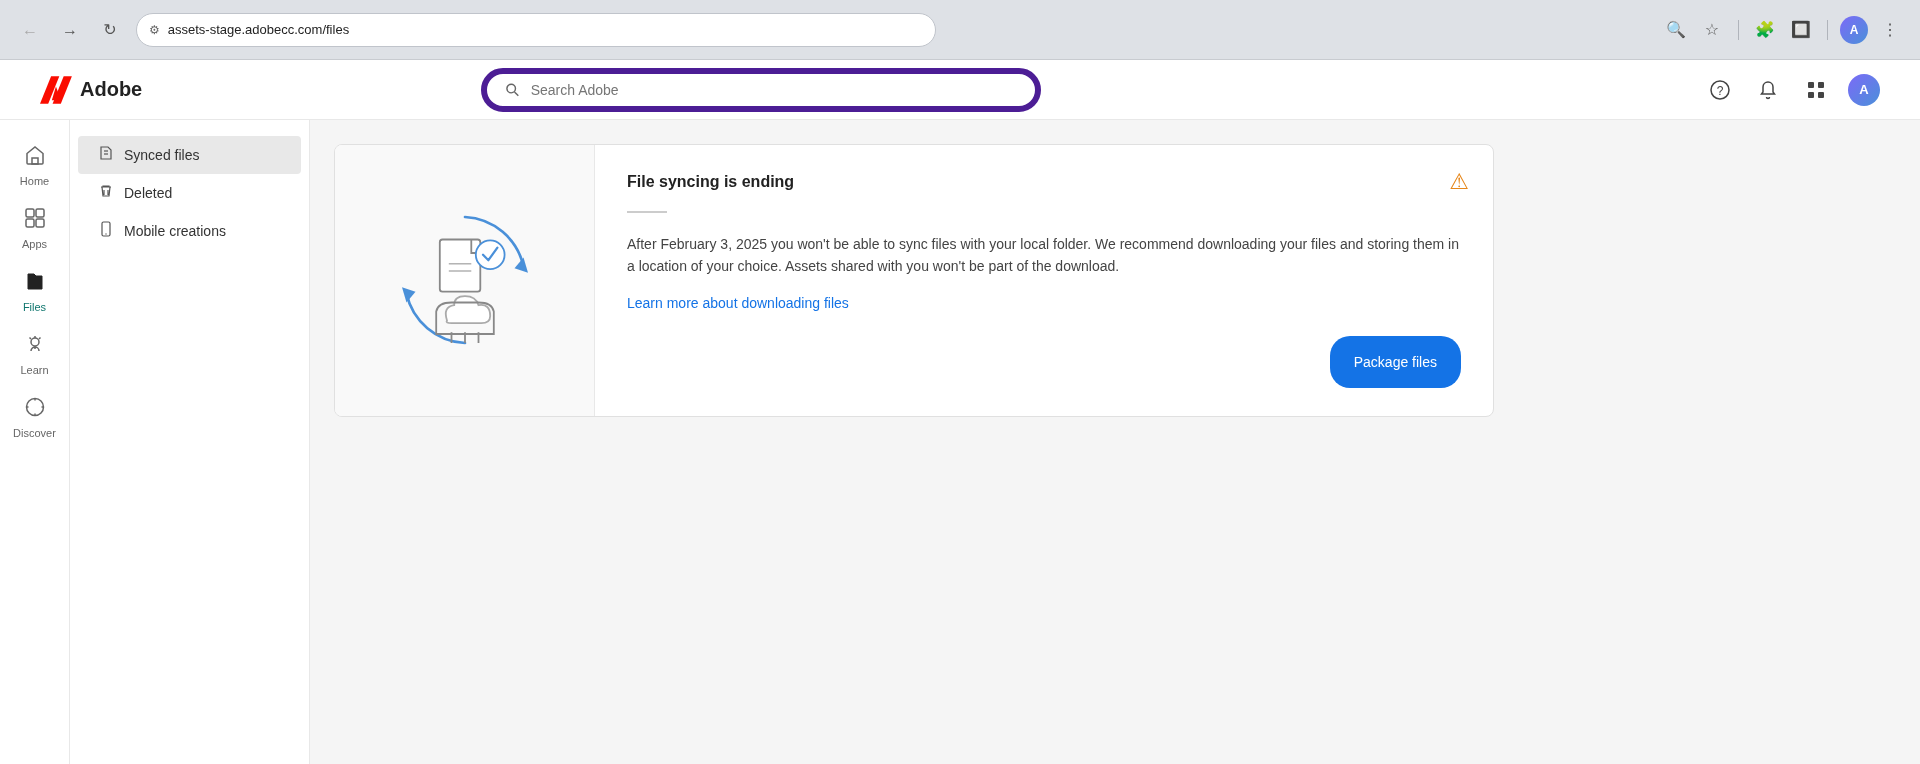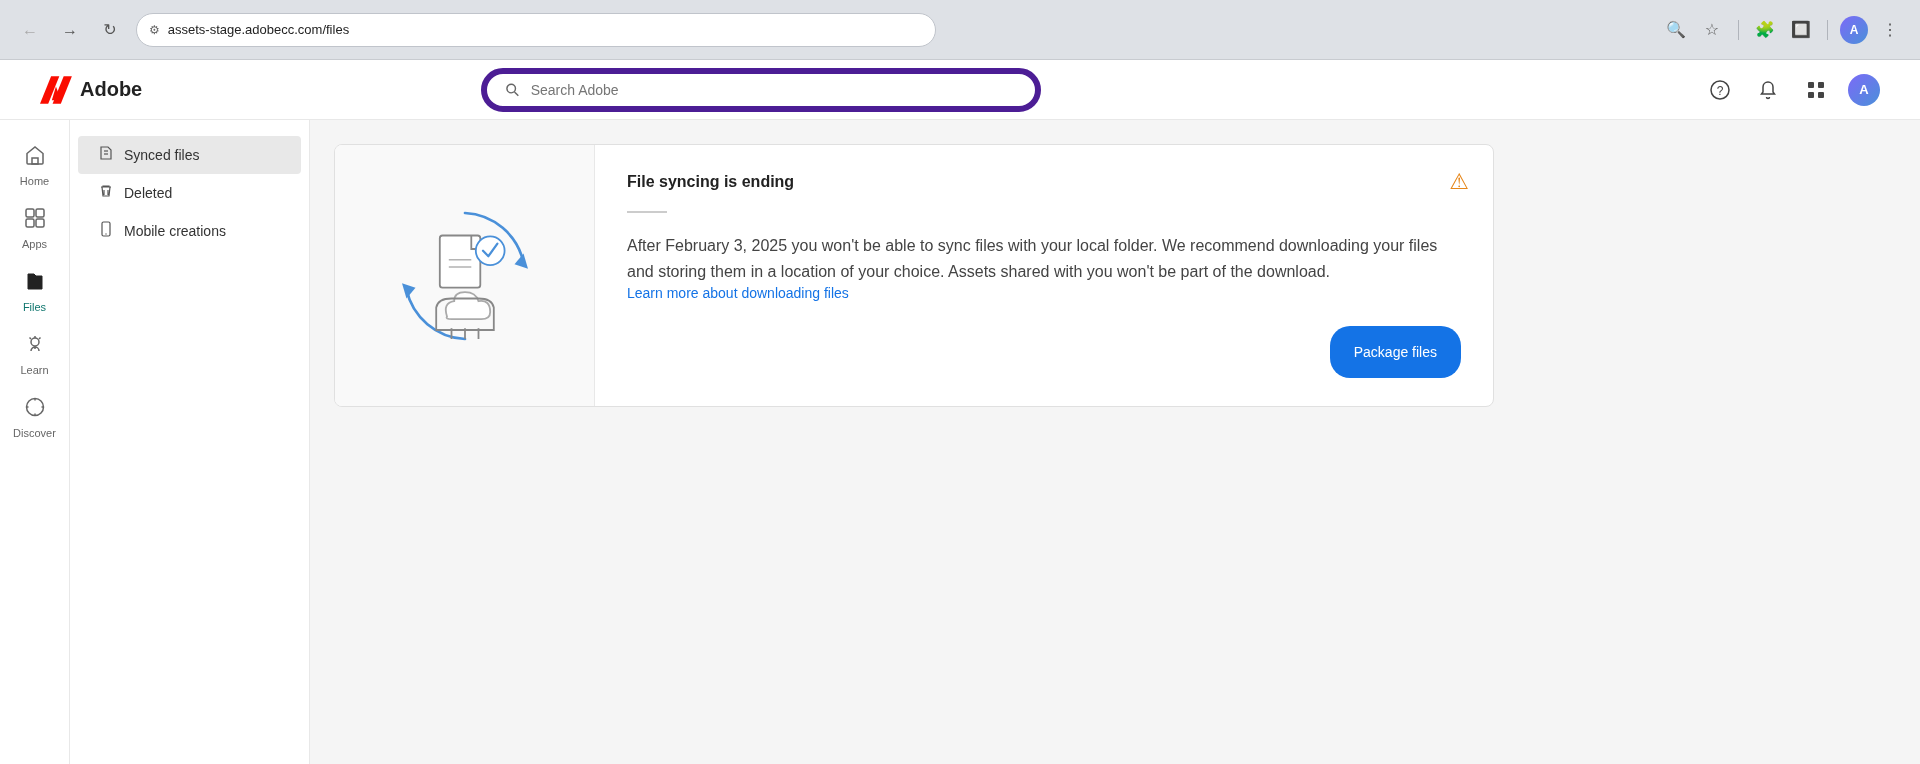--- a/index.html
+++ b/index.html
@@ -228,23 +228,24 @@
       color: #222;
       margin-bottom: 20px;
     }
     .alert-card-separator {
       width: 40px;
       height: 2px;
       background: #ccc;
       margin-bottom: 20px;
     }
     .alert-card-text {
-      font-size: 16px;
+      font-size: 14px;
       color: #444;
       line-height: 1.6;
+      margin-bottom: 16px;
     }
     .alert-card-subtext {
       font-size: 14px;
       color: #444;
       line-height: 1.6;
       margin-bottom: 8px;
     }
     .alert-card-link {
       color: #1473e6;
       text-decoration: none;

